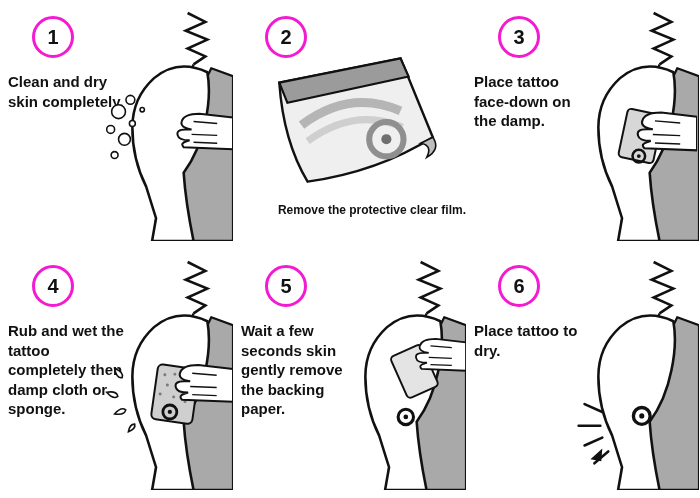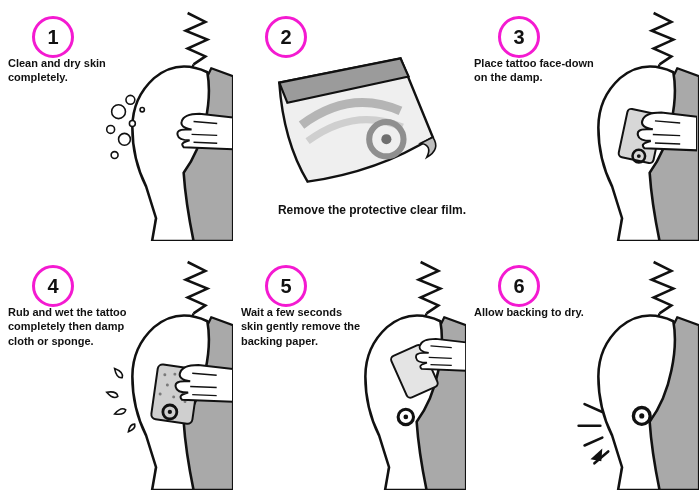--- a/index.html
+++ b/index.html
@@ -10,22 +10,22 @@
   .cell{position:absolute;width:233px;height:249px;}
   .c1{left:0;}   .c2{left:233px;} .c3{left:466px;}
   .r1{top:0;}    .r2{top:249px;}
   .badge{
     position:absolute;left:32px;top:16px;width:36px;height:36px;
     border:3px solid #f41ad1;border-radius:50%;background:#fff;
     display:flex;align-items:center;justify-content:center;
     font-weight:700;font-size:20px;color:#111;
   }
   .caption{
-    position:absolute;left:8px;top:56px;width:122px;margin:0;
-    font-weight:700;font-size:11px;line-height:1.3;color:#111;
+    position:absolute;left:8px;top:72px;width:122px;margin:0;
+    font-weight:700;font-size:15px;line-height:1.3;color:#111;
   }
   .illus{position:absolute;right:0;top:6px;width:148px;height:238px;}
   
   .cell.center .illus{left:16px;top:44px;right:auto;width:202px;height:152px;}
   .cell.center .caption{top:auto;bottom:30px;left:0;width:100%;text-align:right;font-size:12px;}
   .sprite{position:absolute;width:0;height:0;overflow:hidden;}
 </style>
 </head>
 <body>
 
@@ -145,21 +145,21 @@
         <rect x="82" y="92" width="34" height="46" rx="4" fill="#e4e4e4" stroke="#111" stroke-width="2"></rect>
       </g>
       <use href="#hand" x="96" y="80" width="54" height="36"></use>
     </svg>
   </section>
 
   <section class="cell c3 r2">
     <div class="badge">
       <span>6</span>
     </div>
-    <p class="caption">Allow backing to dry.</p>
+    <p class="caption">Place tattoo to dry.</p>
     <svg class="illus" viewBox="0 0 150 235">
       <use href="#arm-base"></use>
       <use href="#tattoo-ring" x="80" y="148" width="24" height="24"></use>
       <g stroke="#111" stroke-width="2.6" stroke-linecap="round">
         <path d="M34,148 L52,156"></path>
         <path d="M28,170 L50,170"></path>
         <path d="M34,190 L52,182"></path>
         <path d="M44,208 L58,196"></path>
       </g>
       <path d="M40,204 L52,193 L51,206 Z" fill="#111"></path>

